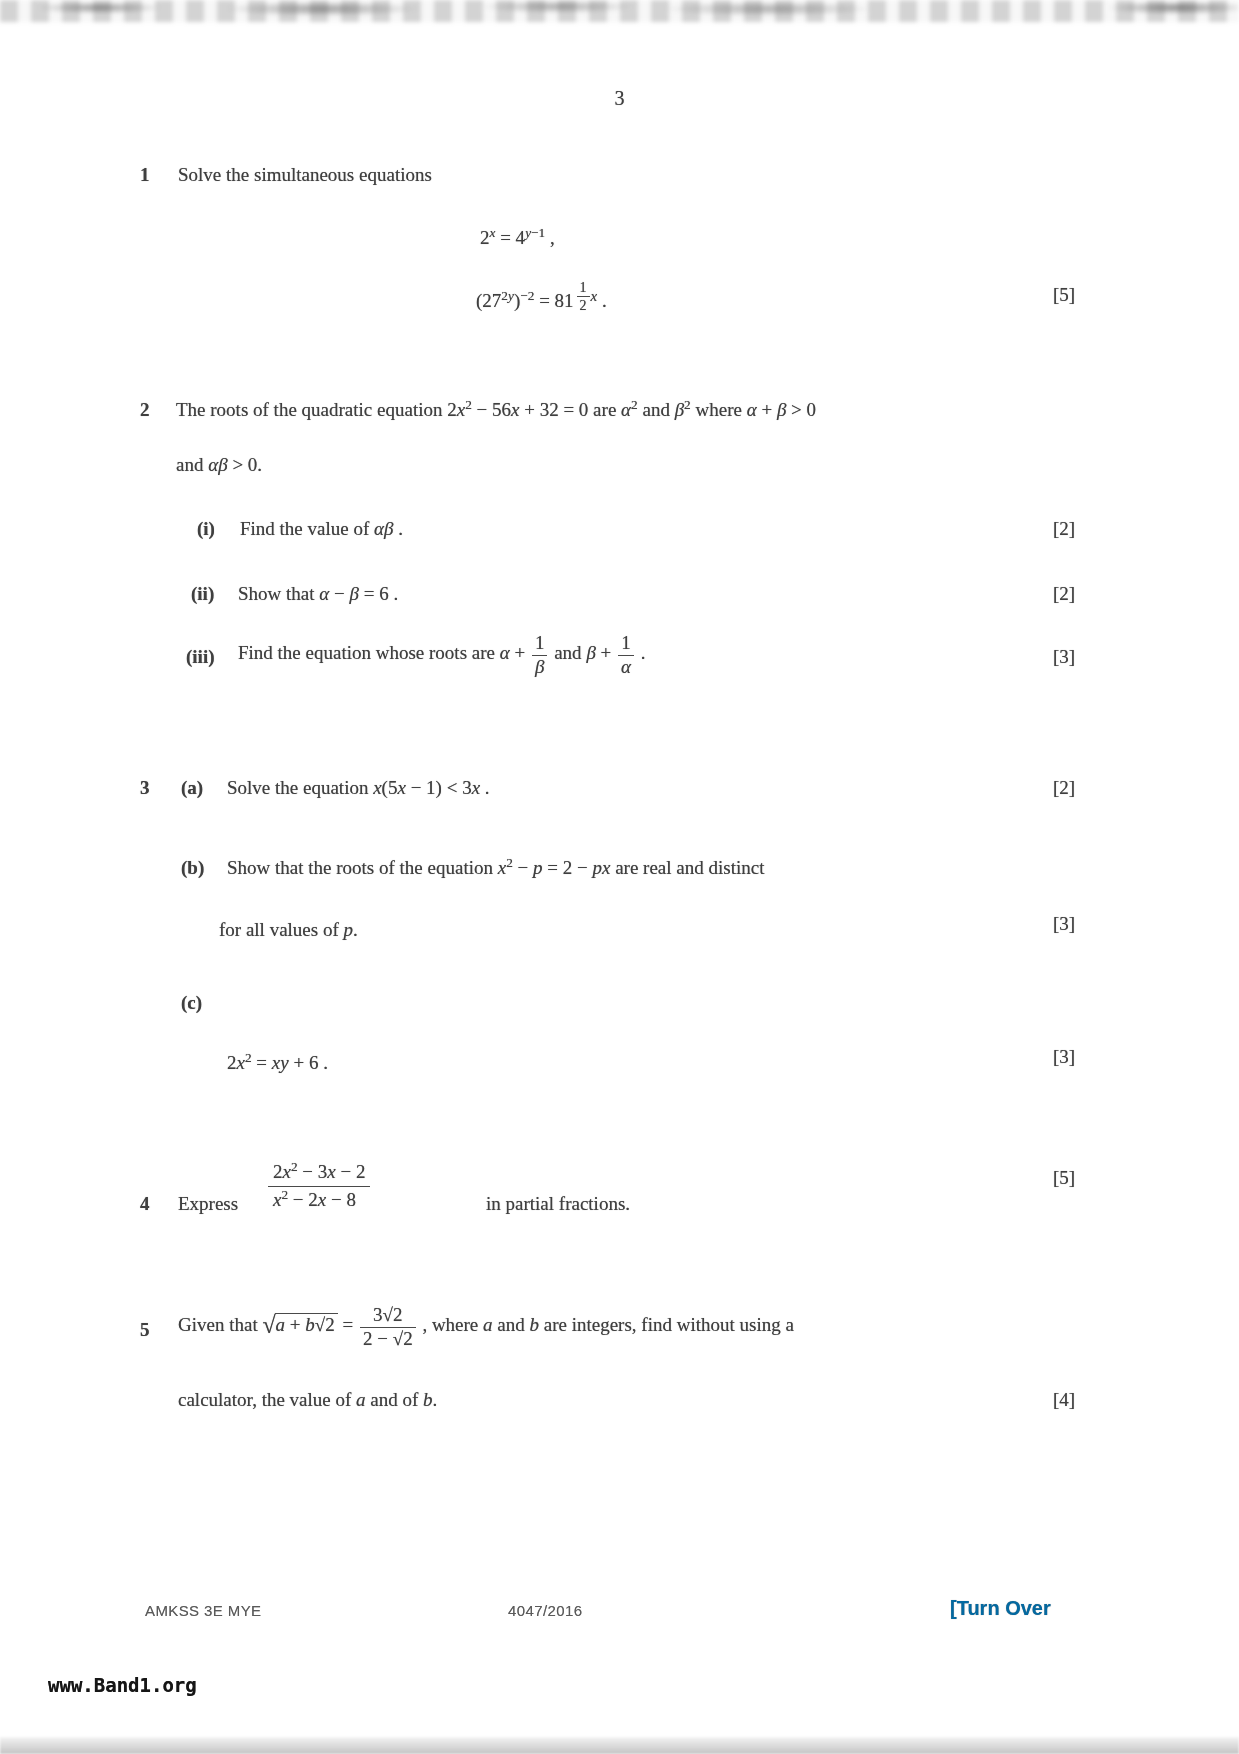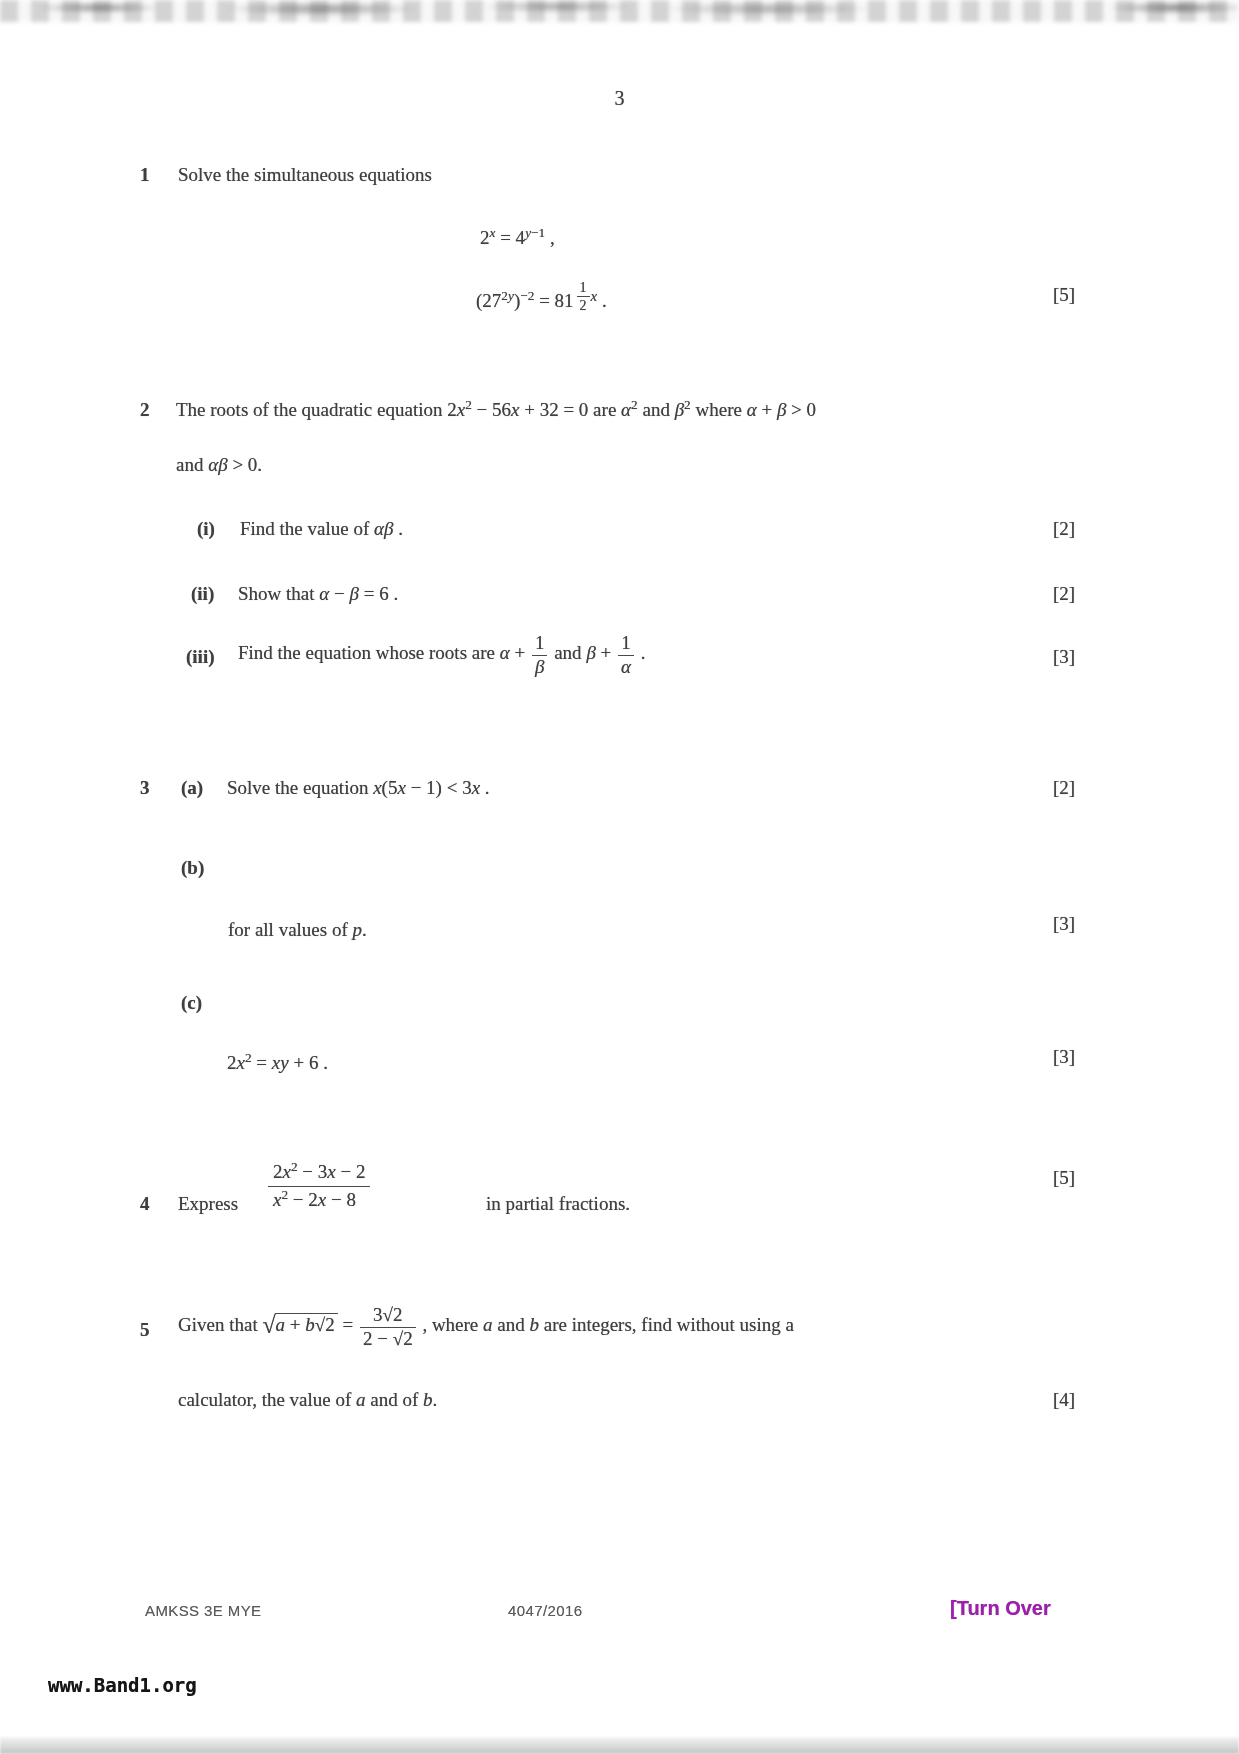--- a/index.html
+++ b/index.html
@@ -31,21 +31,21 @@
   .rad{font-size:24px;vertical-align:-2px;margin-right:-1px;}
   .vinc{border-top:1.4px solid #4a4a4a;padding:0 3px 0 1px;}
   
   .bigfr{display:inline-block;text-align:left;line-height:1.1;}
   .bigfr .nu{display:block;border-bottom:1.4px solid #4a4a4a;padding:0 5px 3px;}
   .bigfr .de{display:block;padding:3px 5px 0;}
   
   .mark{left:1053px;}
   
   .foot-small{font-family:"Liberation Sans",sans-serif;font-size:15px;color:#5a5a5a;letter-spacing:.4px;text-shadow:0 0 .6px rgba(110,110,110,.7);}
-  .foot-turn{font-family:"Liberation Sans",sans-serif;font-size:20px;font-weight:bold;color:#a21caf;}
+  .foot-turn{font-family:"Liberation Sans",sans-serif;font-size:20px;font-weight:bold;color:#0369a1;}
   .wm{font-family:"DejaVu Sans Mono",monospace;font-size:19px;font-weight:bold;color:#161616;text-shadow:0 0 .5px rgba(40,40,40,.8);}
   
   .scan-top{
     position:absolute;top:0;left:0;right:0;height:22px;
     background:
       radial-gradient(ellipse 90px 9px at 8% 35%, rgba(60,60,60,.5), transparent 70%),
       radial-gradient(ellipse 140px 11px at 26% 40%, rgba(70,70,70,.5), transparent 70%),
       radial-gradient(ellipse 110px 10px at 45% 30%, rgba(80,80,80,.45), transparent 70%),
       radial-gradient(ellipse 150px 11px at 62% 40%, rgba(70,70,70,.4), transparent 70%),
       radial-gradient(ellipse 100px 10px at 95% 35%, rgba(55,55,55,.55), transparent 70%),
@@ -88,21 +88,22 @@
   <span class="t bold" style="left:186px;top:645px;">(iii)</span>
   <span class="t" style="left:238px;top:633px;">Find the equation whose roots are <i>α</i> + <span class="fr"><span class="nu">1</span><span class="de"><i>β</i></span></span> and <i>β</i> + <span class="fr"><span class="nu">1</span><span class="de"><i>α</i></span></span> .</span>
   <span class="t mark" style="top:645px;">[3]</span>
 
   <span class="t bold" style="left:140px;top:776px;">3</span>
   <span class="t bold" style="left:181px;top:776px;">(a)</span>
   <span class="t" style="left:227px;top:776px;">Solve the equation <i>x</i>(5<i>x</i> − 1) &lt; 3<i>x</i> .</span>
   <span class="t mark" style="top:776px;">[2]</span>
 
   <span class="t bold" style="left:181px;top:856px;">(b)</span>
-  <span class="t" style="left:228px;top:918px;">for all values of <i>p</i>.</span>
+  <span class="t" style="left:227px;top:856px;">Show that the roots of the equation <i>x</i><sup>2</sup> − <i>p</i> = 2 − <i>px</i> are real and distinct</span>
+  <span class="t" style="left:219px;top:918px;">for all values of <i>p</i>.</span>
   <span class="t mark" style="top:912px;">[3]</span>
 
   <span class="t bold" style="left:181px;top:991px;">(c)</span>
   <span class="t" style="left:227px;top:1051px;">2<i>x</i><sup>2</sup> = <i>xy</i> + 6 .</span>
   <span class="t mark" style="top:1045px;">[3]</span>
 
   <span class="t bold" style="left:140px;top:1192px;">4</span>
   <span class="t" style="left:178px;top:1192px;">Express</span>
   <span class="t" style="left:268px;top:1162px;"><span class="bigfr"><span class="nu">2<i>x</i><sup>2</sup> − 3<i>x</i> − 2</span><span class="de"><i>x</i><sup>2</sup> − 2<i>x</i> − 8</span></span></span>
   <span class="t" style="left:442px;top:1192px;margin-left:44px;">in partial fractions.</span>

